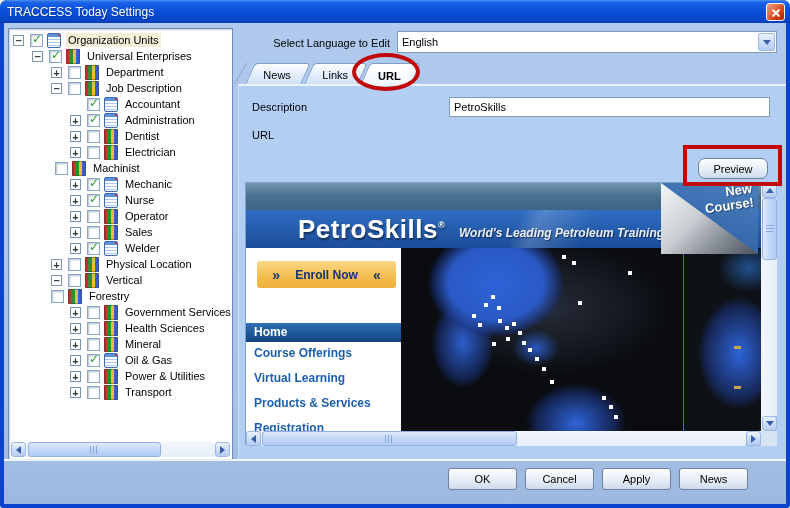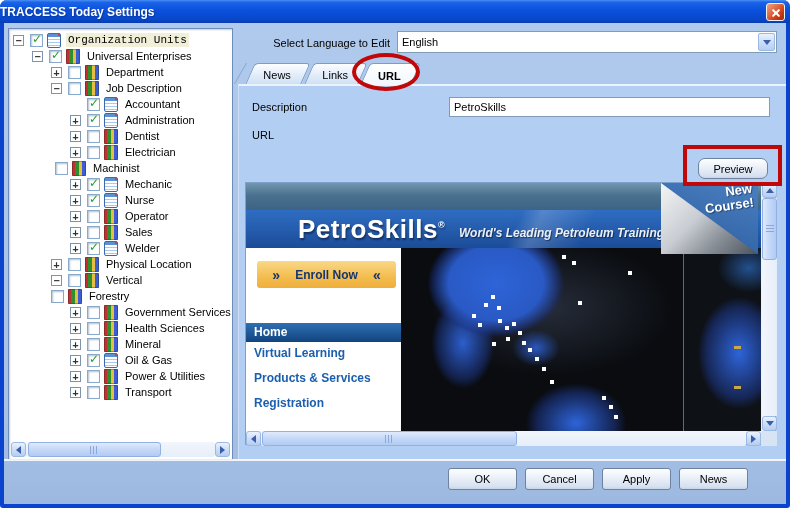--- a/index.html
+++ b/index.html
@@ -1,21 +1,21 @@
 <!DOCTYPE html>
 <html><head>
 <meta charset="utf-8">
 <style>
   html,body{margin:0;padding:0;background:#fff;}
   *{box-sizing:border-box;font-family:"Liberation Sans","DejaVu Sans",sans-serif;}
   .dialog{position:relative;width:790px;height:508px;background:#0A44CE;border-radius:7px 7px 3px 3px;overflow:hidden;}
   .titlebar{position:absolute;left:0;top:0;right:0;height:23px;
     background:linear-gradient(180deg,#4A90F4 0%,#1B63E8 10%,#0A50DC 45%,#0847C8 85%,#0A3CB4 100%);
     display:flex;align-items:center;}
-  .title{color:#fff;font-size:12px;font-weight:bold;text-shadow:1px 1px 1px #0A3AA0;}
+  .title{color:#fff;font-size:12px;font-weight:normal;padding-left:7px;text-shadow:1px 1px 1px #0A3AA0;}
   .closebtn{position:absolute;right:5px;top:3px;width:19px;height:18px;border:1px solid #F2F2F2;border-radius:3px;
     background:linear-gradient(135deg,#F0A088 0%,#E06A42 40%,#CC3A10 70%,#A82800 100%);}
   .xbar{position:absolute;left:4px;top:8px;width:10px;height:2px;background:#fff;border-radius:1px;}
   .b1{transform:rotate(45deg);} .b2{transform:rotate(-45deg);}
   .client{position:absolute;left:4px;right:4px;top:23px;bottom:4px;background:linear-gradient(180deg,#AFCAEC 0%,#A7C2E6 80%,#9DB9E0 100%);}
 
   
   .treepanel{position:absolute;left:4px;top:5px;width:225px;height:432px;background:#fff;border:1px solid #6E8CB8;
     box-shadow:inset 1px 1px 2px rgba(90,110,150,.35);overflow:hidden;}
   .treerows{position:absolute;left:0;top:3px;right:0;}
@@ -27,21 +27,21 @@
     box-shadow:inset 1px 1px 2px rgba(120,140,170,.55);margin-right:4px;}
   .mark{position:absolute;left:1px;top:-3px;color:#1FA11F;font-weight:bold;font-size:12px;font-family:"DejaVu Sans",sans-serif;}
   .ticon{width:14px;height:15px;min-width:14px;margin-right:5px;display:inline-block;}
   .icon-clipboard{border:1px solid #3A6AAA;border-radius:2px;background:
     radial-gradient(4px 4px at 100% 0%,#D84040 0 55%,rgba(0,0,0,0) 60%),
     linear-gradient(180deg,#5E90D4 0 3px,rgba(0,0,0,0) 3px),
     repeating-linear-gradient(180deg,#FFFFFF 0 2px,#A8C8EC 2px 3px);}
   .icon-books{border-radius:1px;background:linear-gradient(90deg,#C23030 0 24%,#2F8F2F 24% 47%,#E6BE44 47% 72%,#3B5FD0 72% 100%);
     box-shadow:inset 0 0 0 1px rgba(40,40,40,.35);}
   .tlabel{font-size:11px;color:#000;padding:1px 2px;}
-  .tlabel.sel{background:#F2EFD9;font-family:Liberation Mono, monospace;}
+  .tlabel.sel{background:#F2EFD9;}
 
   
   .sbtn{width:15px;height:15px;border:1px solid #9CB8E4;border-radius:3px;
     background:linear-gradient(180deg,#EAF2FD,#CADCF7 55%,#B6CDF2);display:flex;align-items:center;justify-content:center;}
   .tri{width:0;height:0;}
   .tri.up{border-left:4px solid transparent;border-right:4px solid transparent;border-bottom:5px solid #3A5FA8;}
   .tri.down{border-left:4px solid transparent;border-right:4px solid transparent;border-top:5px solid #3A5FA8;}
   .tri.left{border-top:4px solid transparent;border-bottom:4px solid transparent;border-right:5px solid #3A5FA8;}
   .tri.right{border-top:4px solid transparent;border-bottom:4px solid transparent;border-left:5px solid #3A5FA8;}
   .hscroll{display:flex;align-items:center;height:15px;}
@@ -369,20 +369,21 @@
           </div>
           <div class="sitebody">
             <div class="sidebar">
               <div class="enroll">
                 <span class="chev">»</span>
                 <span>Enroll Now</span>
                 <span class="chev">«</span>
               </div>
               <div class="nav">
                   <div class="navitem active">Home</div>
+                  <div class="navitem">Course Offerings</div>
                   <div class="navitem">Virtual Learning</div>
                   <div class="navitem">Products &amp; Services</div>
                   <div class="navitem">Registration</div>
                 </div>
             </div>
             <div class="map">
                 <i class="dots"></i>
               </div>
             <div class="strip">
               <i class="dash" style="top:98px"></i>

